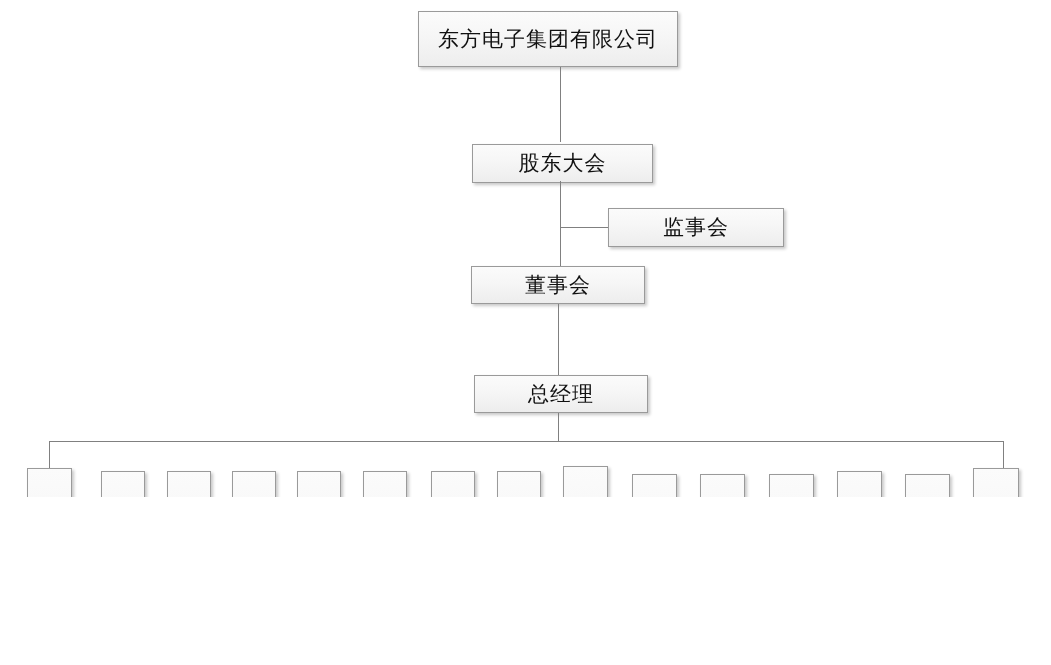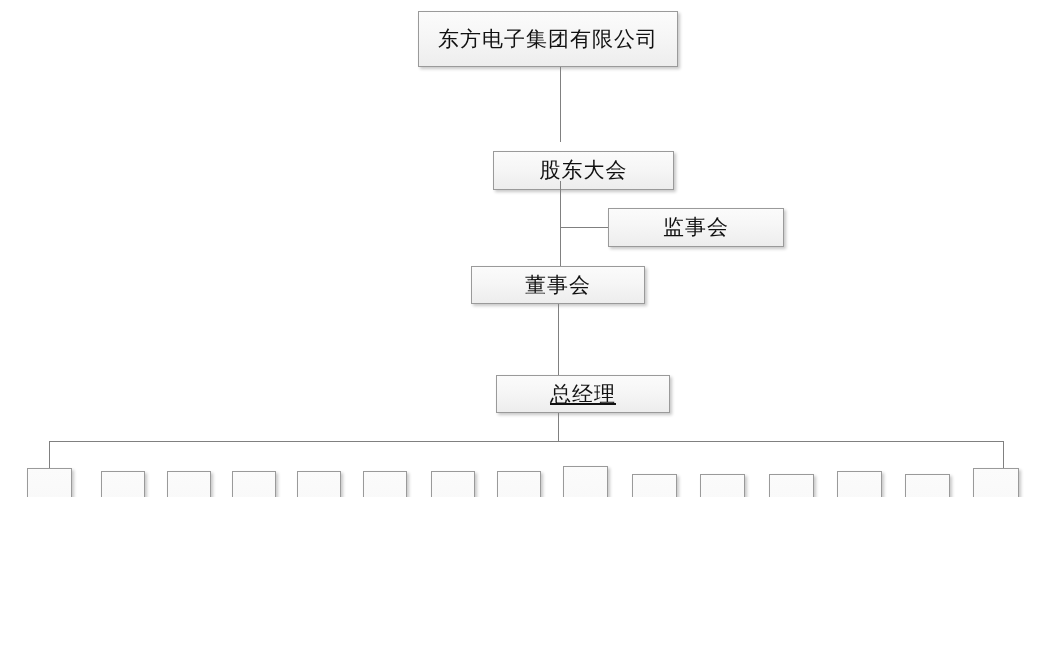--- a/index.html
+++ b/index.html
@@ -64,33 +64,33 @@
 </style>
 </head>
 <body>
 
 <div id="org-chart">
 
   <div class="node horiz" style="left:418px; top:11px; width:260px; height:56px;">东方电子集团有限公司</div>
 
   <div class="line v" style="left:560px; top:67px; height:75px;"></div>
 
-  <div class="node horiz" style="left:472px; top:151px; width:181px; height:39px;margin-left:21px;">股东大会</div>
+  <div class="node horiz" style="left:472px; top:144px; width:181px; height:39px;">股东大会</div>
 
   <div class="line v" style="left:560px; top:181px; height:86px;"></div>
 
   <div class="line h" style="left:560px; top:227px; width:49px;"></div>
 
   <div class="node horiz" style="left:471px; top:266px; width:174px; height:38px;">董事会</div>
 
   <div class="node horiz" style="left:608px; top:208px; width:176px; height:39px;">监事会</div>
 
   <div class="line v" style="left:558px; top:304px; height:71px;"></div>
 
-  <div class="node horiz" style="left:496px; top:375px; width:174px; height:38px;text-decoration:underline;">总经理</div>
+  <div class="node horiz" style="left:474px; top:375px; width:174px; height:38px;">总经理</div>
 
   <div class="line v" style="left:558px; top:413px; height:28px;"></div>
 
   <div class="line h" style="left:49px; top:441px; width:955px;"></div>
 
   <div class="line v" style="left:49px; top:441px; height:27px;"></div>
 
   <div class="line v" style="left:1003px; top:441px; height:27px;"></div>
 
   <div class="node vert" style="left:27px;  top:468px; width:45px; height:169px;">办公室</div>

